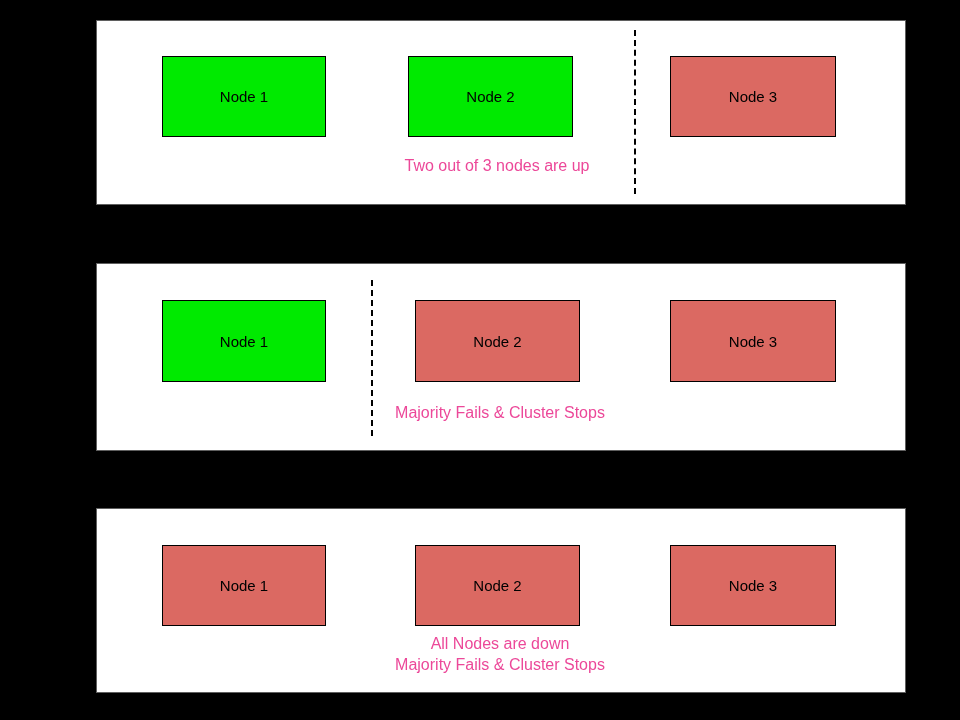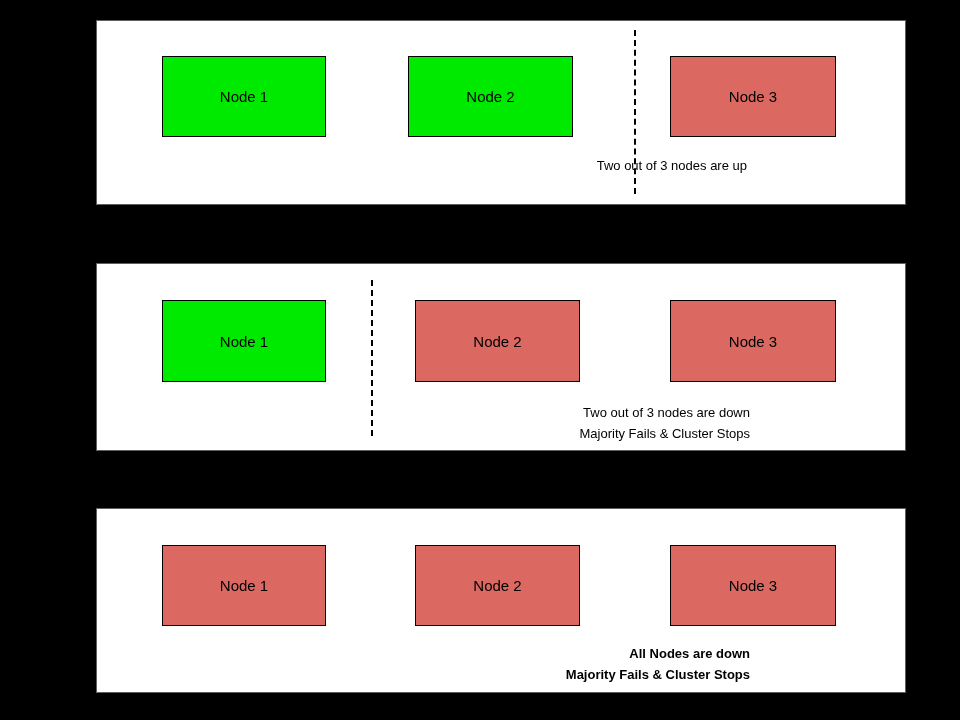--- a/index.html
+++ b/index.html
@@ -47,29 +47,29 @@
   #panel-2 .n2 { left: 318px; top: 36px; width: 165px; height: 82px; }
   #panel-2 .n3 { left: 573px; top: 36px; width: 166px; height: 82px; }
   
   #panel-3 .n1 { left: 65px;  top: 36px; width: 164px; height: 81px; }
   #panel-3 .n2 { left: 318px; top: 36px; width: 165px; height: 81px; }
   #panel-3 .n3 { left: 573px; top: 36px; width: 166px; height: 81px; }
 
   .caption {
     position: absolute;
     width: 500px;
-    text-align: right;
-    font-size: 13px;
+    text-align: center;
+    font-size: 16px;
     line-height: 21px;
-    color: #000000;
+    color: #ec4899;
     white-space: nowrap;
   }
   #panel-1 .caption { left: 150px; top: 134px; }
   #panel-2 .caption { left: 153px; top: 138px; }
-  #panel-3 .caption { left: 153px; top: 134px; font-weight: bold; }
+  #panel-3 .caption { left: 153px; top: 124px; }
 
   .divider {
     position: absolute;
     width: 0;
     border-left: 2px dashed #000000;
   }
   #panel-1 .divider { left: 537px; top: 9px;  height: 164px; }
   #panel-2 .divider { left: 274px; top: 16px; height: 156px; }
 </style>
 </head>
@@ -98,21 +98,20 @@
       <span>Node 1</span>
     </div>
     <div class="divider"></div>
     <div class="node n2" style="background-color: rgb(219, 105, 98);">
       <span>Node 2</span>
     </div>
     <div class="node n3" style="background-color: rgb(219, 105, 98);">
       <span>Node 3</span>
     </div>
     <div class="caption">
-      <div>Two out of 3 nodes are down</div>
       <div>Majority Fails &amp; Cluster Stops</div>
     </div>
   </div>
 
   <div class="panel" id="panel-3">
     <div class="node n1" style="background-color: rgb(219, 105, 98);">
       <span>Node 1</span>
     </div>
     <div class="node n2" style="background-color: rgb(219, 105, 98);">
       <span>Node 2</span>

